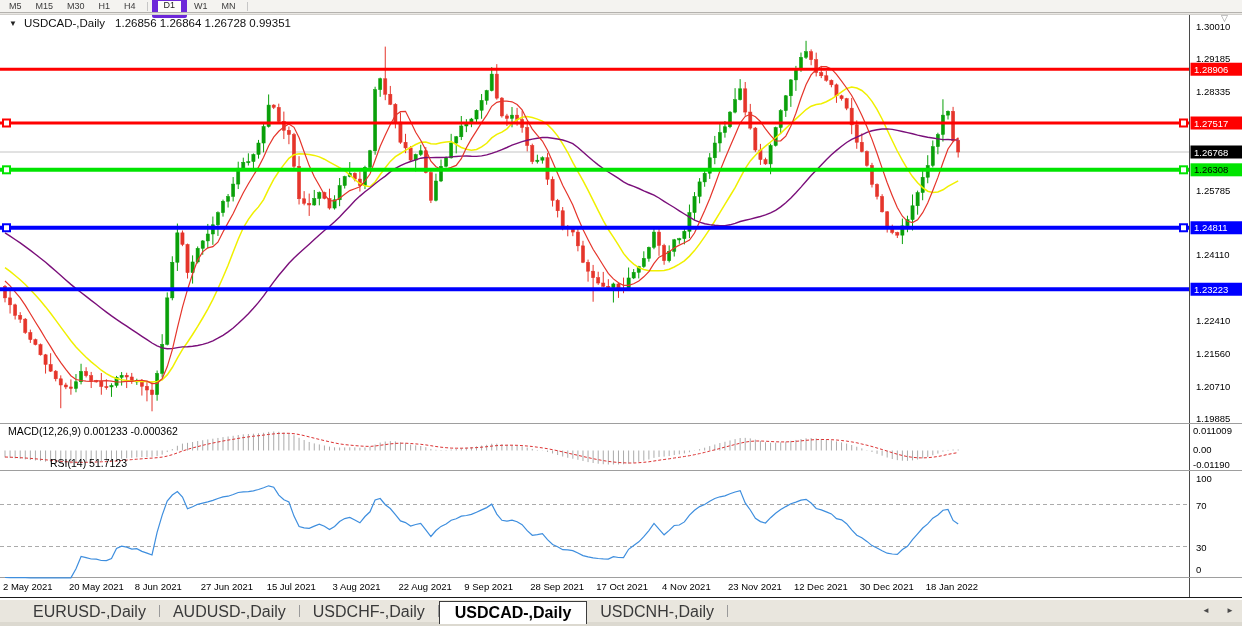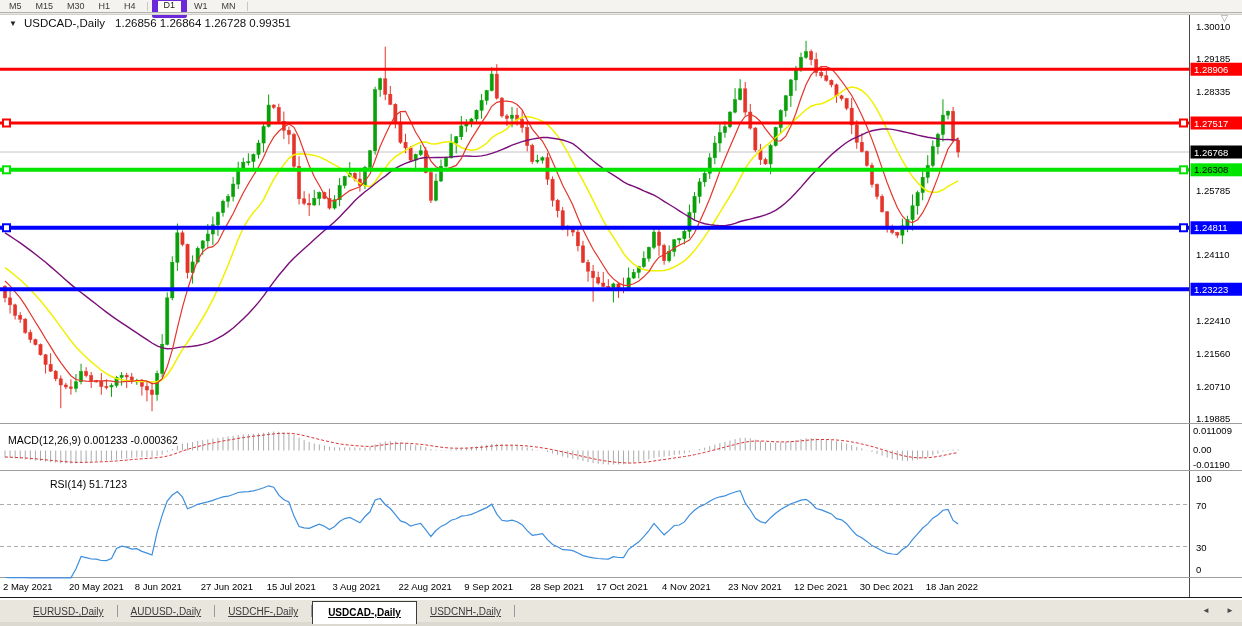--- a/index.html
+++ b/index.html
@@ -14,32 +14,32 @@
     line-height:9px;padding:0 6px;color:#1d1d1d;}
   .tbsep{width:1px;height:9px;background:#c6c6c6;margin:0 4px;}
   #toolbar-sep{position:absolute;top:12px;left:0;width:1242px;height:3px;background:#e9e7e3;
     border-top:1px solid #b4b2ae;border-bottom:1px solid #d2d0cc;box-sizing:border-box;z-index:6;}
 
   
   #chart-header{position:absolute;top:17px;left:9px;z-index:4;display:flex;align-items:center;
     font-size:11.5px;color:#101010;white-space:nowrap;}
   #hdr-dd{font-size:8px;color:#222;margin-right:7px;}
   #hdr-symbol{margin-right:10px;}
-  #macd-label{position:absolute;top:425px;left:8px;font-size:10.5px;color:#000;z-index:4;margin-top:9px;}
-  #rsi-label{position:absolute;top:478px;left:8px;font-size:10.5px;color:#000;z-index:4;padding-left:42px;}
+  #macd-label{position:absolute;top:425px;left:8px;font-size:10.5px;color:#000;z-index:4;}
+  #rsi-label{position:absolute;top:457px;left:8px;font-size:10.5px;color:#000;z-index:4;padding-left:42px;}
   #restore-icon{position:absolute;top:13px;left:1221px;font-size:9px;color:#909090;z-index:4;}
 
   svg#chart{position:absolute;top:0;left:0;z-index:1;}
 
   
   #tabbar{position:absolute;top:597px;left:0;width:1242px;height:29px;box-sizing:border-box;
     border-top:1px solid #1a1a1a;
     background:linear-gradient(#ffffff 0 2px,#e9e6de 2px 24px,#dcd9d0 24px 100%);
     display:flex;align-items:flex-start;padding-left:20px;padding-top:3px;z-index:6;}
-  .tab{height:21px;line-height:21px;padding:0 13px;font-size:10px;color:#3a3a3a;white-space:nowrap;text-decoration:underline;}
+  .tab{height:21px;line-height:21px;padding:0 13px;font-size:16px;color:#3a3a3a;white-space:nowrap;}
   .tab.active{background:#ffffff;border:1px solid #3c3c3c;border-bottom:none;height:22px;
     font-weight:bold;color:#000;padding:0 15px;}
   .tsep{width:1px;height:12px;background:#9a9a9a;margin-top:4px;}
   #tab-scroll{position:absolute;top:606px;right:8px;z-index:7;color:#4a4a4a;font-size:8px;}
   #tab-scroll span{margin-left:14px;}
 </style>
 </head>
 <body>
 
 <div id="app">

